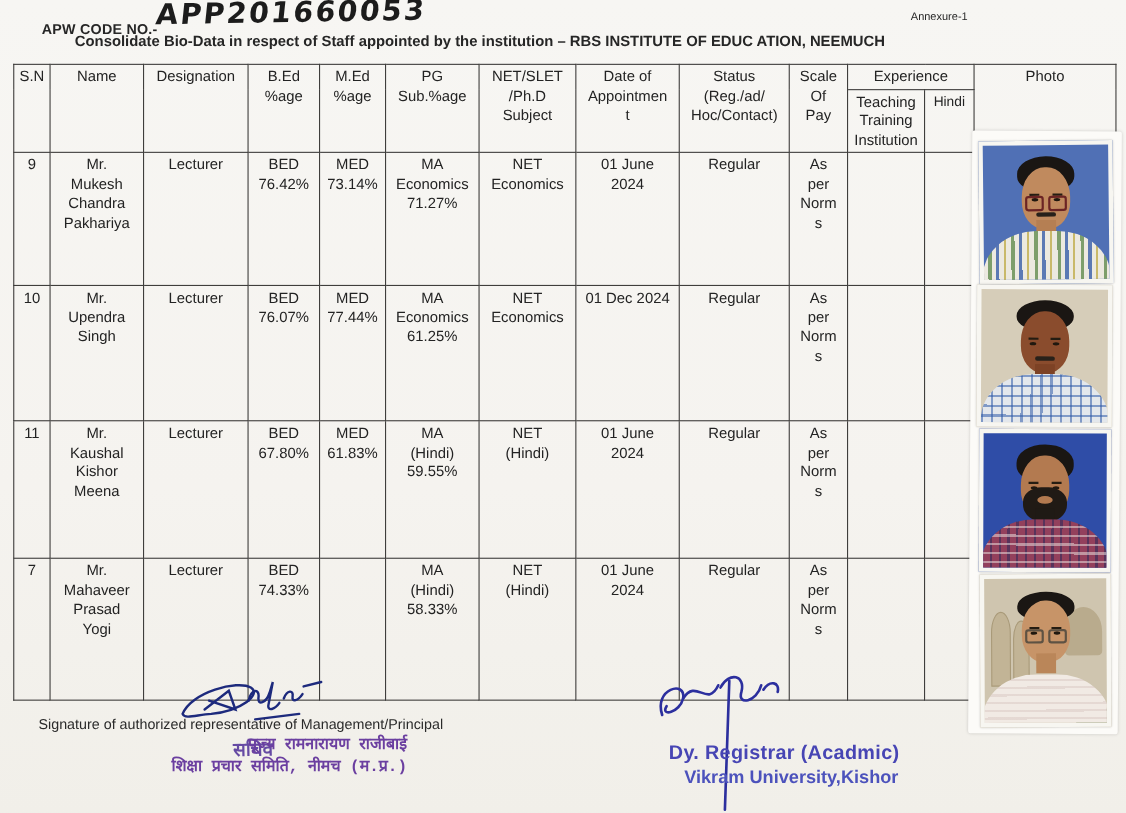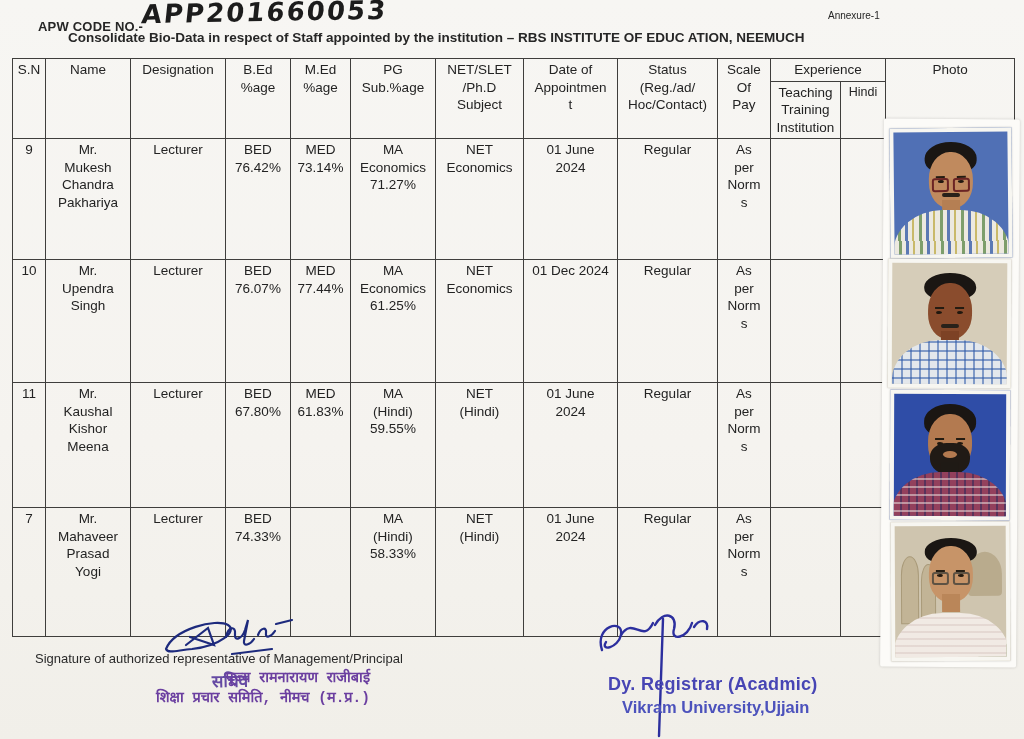--- a/index.html
+++ b/index.html
@@ -364,15 +364,15 @@
   <svg class="sig-svg" style="left:588px;top:608px;" width="160" height="131" viewBox="0 0 160 131">
     <g fill="none" stroke="#2c2f9e" stroke-width="2.4" stroke-linecap="round">
       <path d="M14 42 C6 18 36 10 33 27 C30 40 12 44 18 34"></path>
       <path d="M33 27 C45 8 55 36 65 15"></path>
       <path d="M67 17 C75 2 90 6 86 21 C82 34 100 30 104 15"></path>
       <path d="M75 11 L71 128"></path>
       <path d="M106 19 C112 10 121 12 119 21"></path>
     </g>
   </svg>
   <div class="stamp-right-1">Dy. Registrar (Acadmic)</div>
-  <div class="stamp-right-2">Vikram University,Ujjain</div>
+  <div class="stamp-right-2">Vikram University,Kishor</div>
 
 </div>
 
 </body></html>

